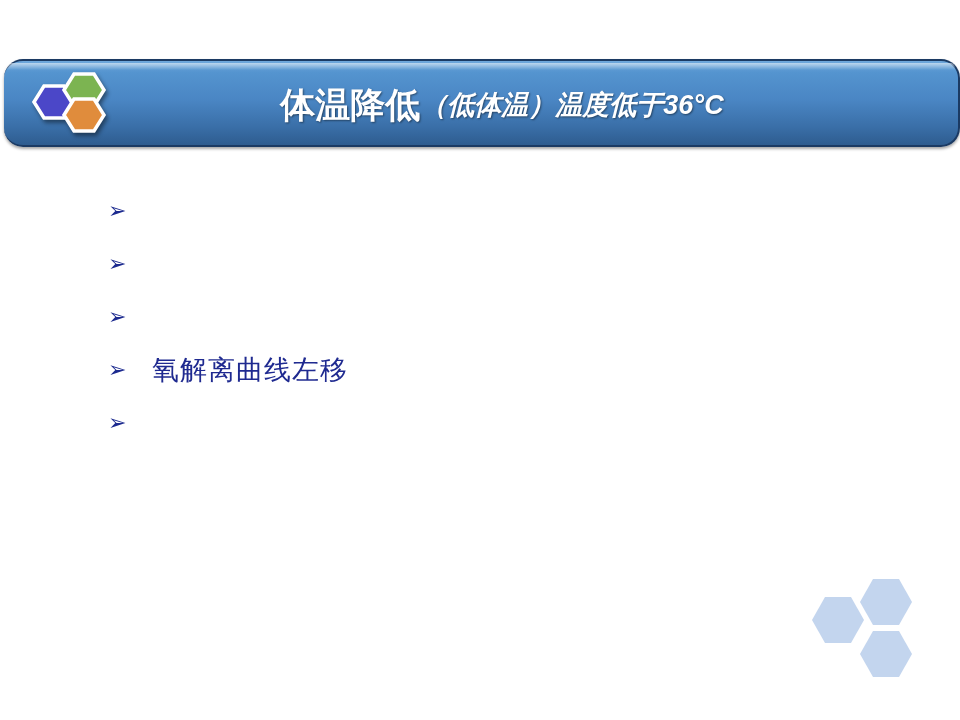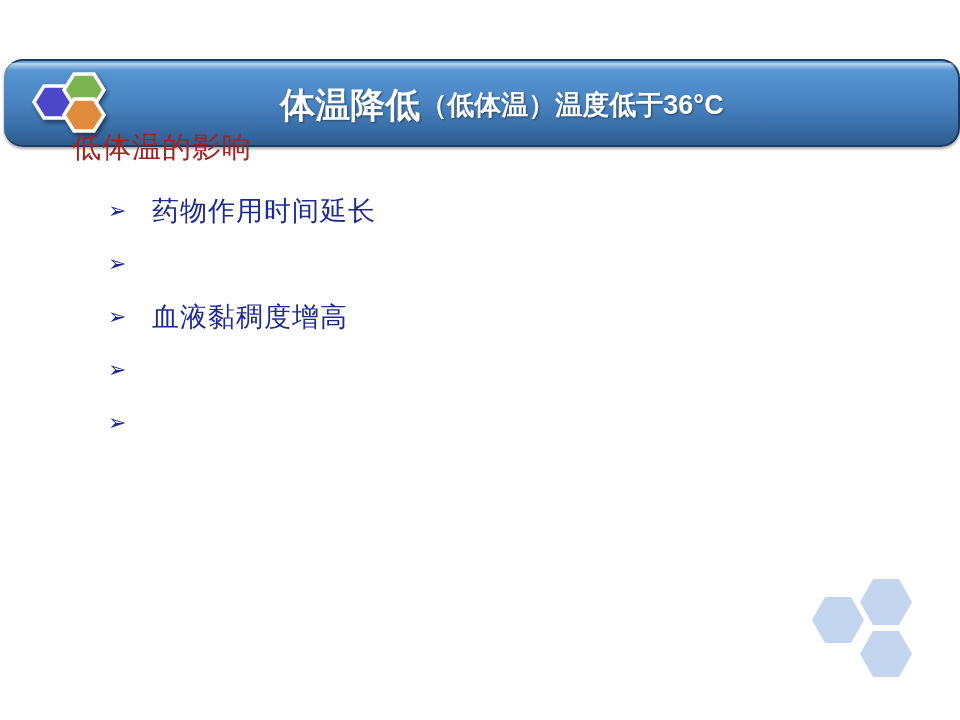--- a/index.html
+++ b/index.html
@@ -80,21 +80,21 @@
     color: #ffffff;
     font-family: "Liberation Sans", "DejaVu Sans", sans-serif;
     font-weight: bold;
     white-space: nowrap;
     text-shadow: 1px 1px 2px rgba(0,0,0,0.45);
     letter-spacing: 0px;
     padding-left: 40px;
     box-sizing: border-box;
   }
   .title-main  { font-size: 35px; }
-  .title-sub   { font-size: 27px; }
+  .title-sub   { font-size: 27px; font-style: italic; }
 
   
   .section-heading {
     position: absolute;
     left: 72px;
     top: 128px;
     font-size: 29px;
     color: #a32323;
     font-family: "Liberation Serif", "DejaVu Serif", serif;
     letter-spacing: 1px;
@@ -155,40 +155,38 @@
         <polygon points="38,44 48,28 68,28 78,44 68,60 48,60" fill="#e08c3c" stroke="#ffffff" stroke-width="3.5"></polygon>
       </svg>
     </div>
 
     <div class="title-text">
       <span class="title-main">体温降低</span>
         <span class="title-sub">（低体温）温度低于36°C</span>
     </div>
   </div>
 
-  <div class="section-heading">低体温的影响</div>
 
   <div class="bullet-list">
 
     <div class="bullet-item">
       <span class="bullet-marker">➢</span>
-      <span class="bullet-text">药物作用时间延长</span>
-    </div>
-
-    <div class="bullet-item">
-      <span class="bullet-marker">➢</span>
-    </div>
-
-    <div class="bullet-item">
-      <span class="bullet-marker">➢</span>
-      <span class="bullet-text">血液黏稠度增高</span>
-    </div>
-
-    <div class="bullet-item">
-      <span class="bullet-marker">➢</span>
+    </div>
+
+    <div class="bullet-item">
+      <span class="bullet-marker">➢</span>
+    </div>
+
+    <div class="bullet-item">
+      <span class="bullet-marker">➢</span>
+    </div>
+
+    <div class="bullet-item">
+      <span class="bullet-marker">➢</span>
+      <span class="bullet-text">氧解离曲线左移</span>
     </div>
 
     <div class="bullet-item">
       <span class="bullet-marker">➢</span>
     </div>
 
   </div>
 
   <svg class="deco-hex" width="150" height="130" viewBox="0 0 150 130">
 

